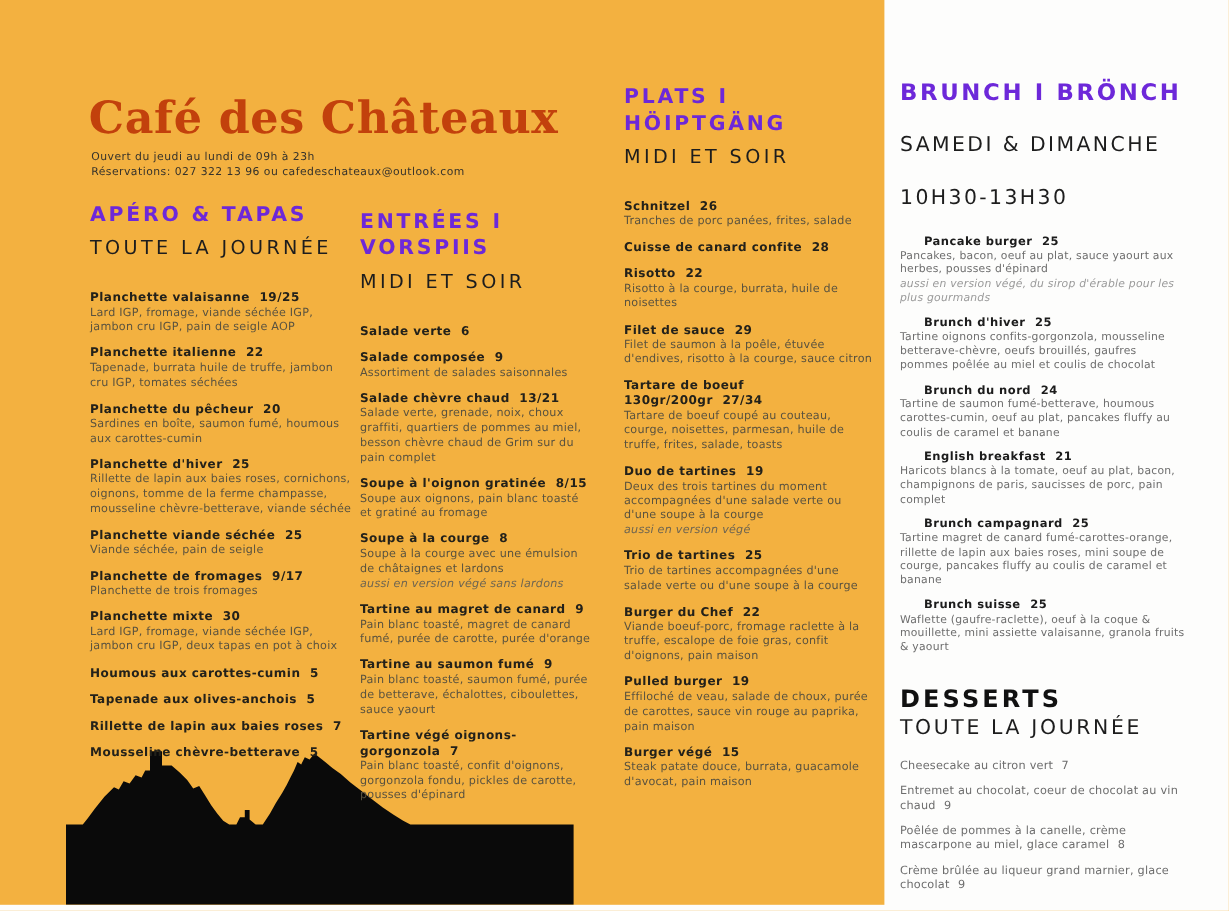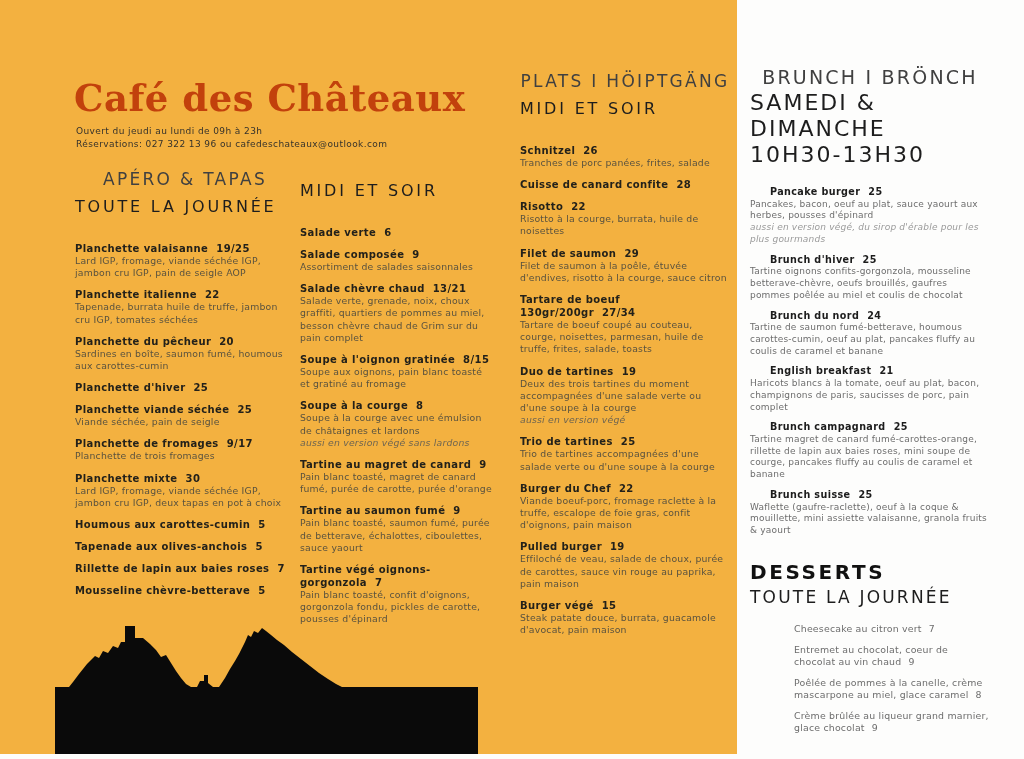--- a/index.html
+++ b/index.html
@@ -26,42 +26,42 @@
     font-size:9px;line-height:12.5px;letter-spacing:0.4px;color:#35322b;
   }
 
   
   .col{position:absolute;}
   #col-apero{left:75px;top:168px;width:220px;}
   #col-entrees{left:300px;top:174px;width:195px;}
   #col-plats{left:520px;top:70px;width:210px;}
   #col-brunch{left:750px;top:64px;width:240px;}
 
-  .sec-h1{font-size:17px;font-weight:400;letter-spacing:2.3px;color:#404040;line-height:22px;text-align:center;}
+  .sec-h1{font-size:17px;font-weight:700;letter-spacing:2.3px;color:#6d28d9;line-height:22px;}
   .sec-h2{font-size:16px;font-weight:400;letter-spacing:2.8px;color:#1d1d1d;line-height:22px;margin-top:6px;}
   .items{margin-top:24px;}
 
   .item{margin-bottom:9px;}
   .iname{font-size:10px;font-weight:700;letter-spacing:0.4px;color:#23211a;line-height:13px;}
   .iname .p{margin-left:8px;}
   .desc{font-size:9.3px;line-height:12.2px;letter-spacing:0.2px;color:#59523f;}
   .note{font-size:9.3px;line-height:12.2px;letter-spacing:0.2px;color:#6e6551;font-style:italic;}
 
   
   #col-brunch .sec-h1{font-size:19px;letter-spacing:2.2px;line-height:26px;}
-  #col-brunch .sec-h2{font-size:22px;letter-spacing:2px;line-height:26px;margin-top:0;}
+  #col-brunch .sec-h2{font-size:17px;letter-spacing:2px;line-height:26px;margin-top:18px;}
   #col-brunch .items{margin-top:18px;}
   #col-brunch .item{margin-bottom:8px;}
   #col-brunch .iname{color:#1c1c1c;line-height:12.5px;font-size:9.6px;padding-left:20px;}
   #col-brunch .desc{color:#6d6d6d;line-height:11.8px;font-size:9px;}
   #col-brunch .note{color:#9a9a9a;line-height:11.8px;font-size:9px;}
 
   .desserts-h1{font-size:20px;font-weight:700;letter-spacing:2.6px;color:#111;line-height:26px;margin-top:22px;}
   .desserts-h2{font-size:17px;font-weight:400;letter-spacing:2.2px;color:#1d1d1d;line-height:24px;margin-bottom:14px;}
-  .dessert-line{font-size:9.4px;line-height:12px;color:#6d6d6d;letter-spacing:0.2px;margin-bottom:9px;margin-left:44px;}
+  .dessert-line{font-size:9.4px;line-height:12px;color:#6d6d6d;letter-spacing:0.2px;margin-bottom:9px;}
   .dessert-line .p2{margin-left:7px;}
 </style>
 </head>
 <body>
 
 <div class="yellow-panel"></div>
 
 <svg class="castle" viewBox="0 0 425 140" preserveAspectRatio="none">
   <polygon fill="#0A0A0A" points="
     0,140 0,73 14,73 18,68 24,60 32,50 40,42 44,44 48,37 53,39 58,32 63,34 66,28
@@ -100,20 +100,21 @@
     <div class="iname">
       <span class="n">Planchette du pêcheur</span><span class="p">20</span>
     </div>
     <div class="desc">Sardines en boîte, saumon fumé, houmous aux carottes-cumin</div>
 
   </div>
       <div class="item">
     <div class="iname">
       <span class="n">Planchette d'hiver</span><span class="p">25</span>
     </div>
+    <div class="desc">Rillette de lapin aux baies roses, cornichons, oignons, tomme de la ferme champasse, mousseline chèvre-betterave, viande séchée</div>
 
   </div>
       <div class="item">
     <div class="iname">
       <span class="n">Planchette viande séchée</span><span class="p">25</span>
     </div>
     <div class="desc">Viande séchée, pain de seigle</div>
 
   </div>
       <div class="item">
@@ -151,20 +152,21 @@
       <div class="item">
     <div class="iname">
       <span class="n">Mousseline chèvre-betterave</span><span class="p">5</span>
     </div>
 
   </div>
     </div>
 </div>
 
 <div class="col" id="col-entrees">
+  <div class="sec-h1">ENTRÉES I VORSPIIS</div>
   <div class="sec-h2">MIDI ET SOIR</div>
   <div class="items">
       <div class="item">
     <div class="iname">
       <span class="n">Salade verte</span><span class="p">6</span>
     </div>
 
   </div>
       <div class="item">
     <div class="iname">
@@ -237,21 +239,21 @@
   </div>
       <div class="item">
     <div class="iname">
       <span class="n">Risotto</span><span class="p">22</span>
     </div>
     <div class="desc">Risotto à la courge, burrata, huile de noisettes</div>
 
   </div>
       <div class="item">
     <div class="iname">
-      <span class="n">Filet de saumon</span><span class="p">29</span>
+      <span class="n">Filet de sauce</span><span class="p">29</span>
     </div>
     <div class="desc">Filet de saumon à la poêle, étuvée d'endives, risotto à la courge, sauce citron</div>
 
   </div>
       <div class="item">
     <div class="iname">
       <span class="n">Tartare de boeuf 130gr/200gr</span><span class="p">27/34</span>
     </div>
     <div class="desc">Tartare de boeuf coupé au couteau, courge, noisettes, parmesan, huile de truffe, frites, salade, toasts</div>
 

